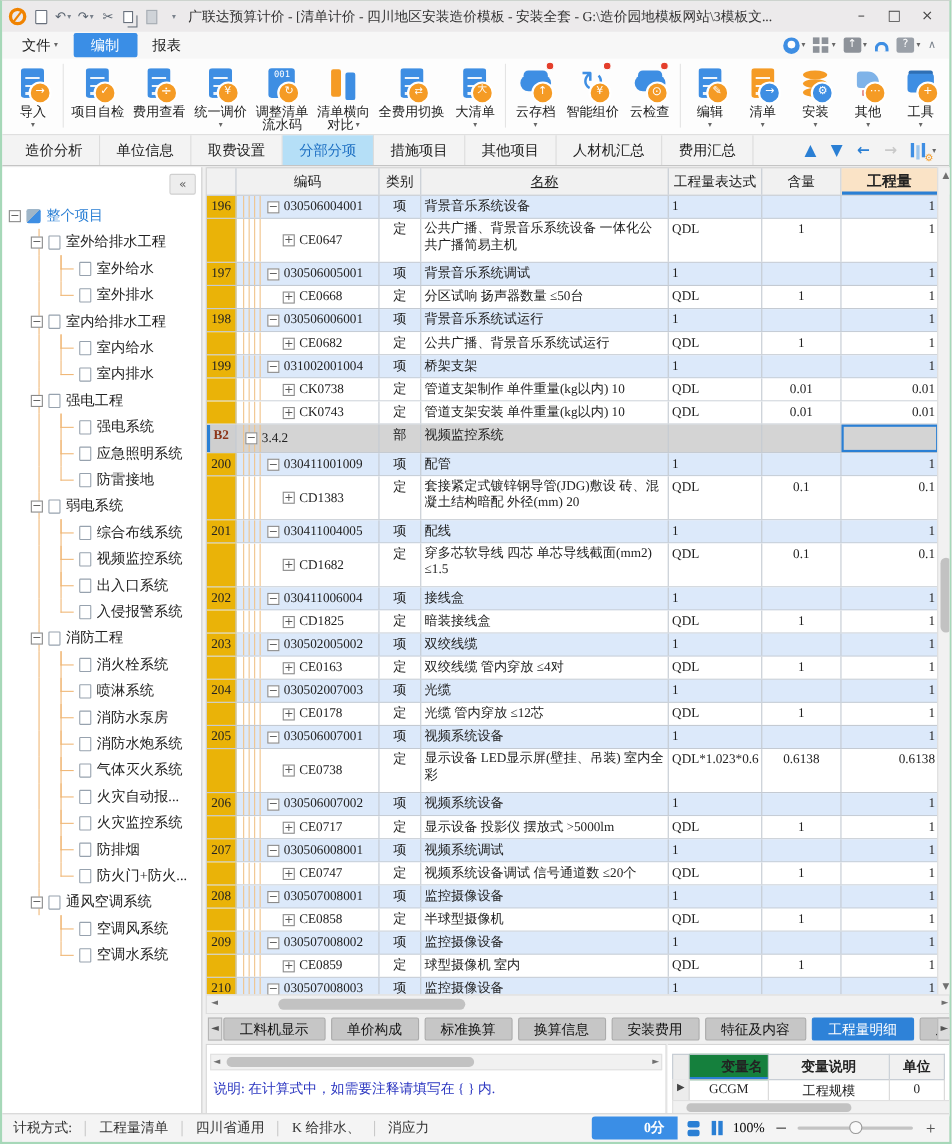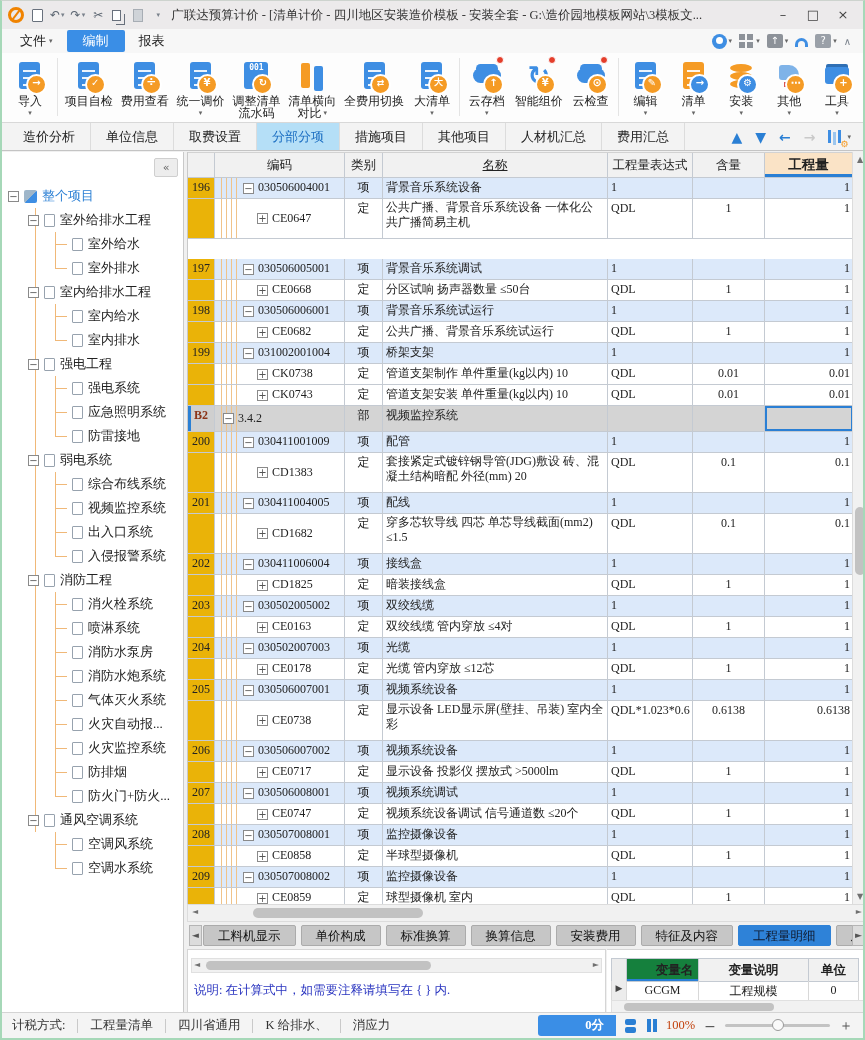--- a/index.html
+++ b/index.html
@@ -36,21 +36,21 @@
   .m-help{width:16px;height:14px;background:#9aa0a8;border-radius:2px;color:#fff;font-size:10px;line-height:14px;text-align:center;font-family:"DejaVu Sans",sans-serif;}
   .m-collapse{color:#7a828c;font-size:10px;font-family:"DejaVu Sans",sans-serif;}
   
   .toolbar{position:absolute;left:0;top:52px;right:0;height:70px;background:#fdfdfd;border-bottom:1px solid #d8d8d8;
     display:flex;align-items:flex-start;padding:4px 2px 0 4px;}
   .tbtn{display:flex;flex-direction:column;align-items:center;padding:0 4px;min-width:42px;}
   .tlabel{font-size:12px;color:#222;line-height:14px;white-space:nowrap;}
   .tline2{min-height:11px;font-size:12px;line-height:11px;display:flex;align-items:center;gap:2px;color:#222;}
   .tcaret{font-size:7px;color:#666;}
   .tsep{width:1px;height:58px;background:#e4e4e4;margin:1px 3px 0 3px;flex:none;}
-  .ticon{position:relative;width:40px;height:36px;margin-bottom:1px;display:flex;align-items:center;justify-content:center;font-weight:bold;}
+  .ticon{position:relative;width:40px;height:36px;margin-bottom:1px;display:flex;align-items:center;justify-content:center;}
   .ticon::before{content:"";width:21px;height:27px;background-color:#3e8ee3;border-radius:3px;
     background-image:repeating-linear-gradient(180deg,rgba(255,255,255,0) 0 5px,rgba(255,255,255,.9) 5px 7px);
     background-size:13px 22px;background-repeat:no-repeat;background-position:4px 3px;}
   .ticon::after{content:"";position:absolute;right:3px;bottom:-2px;width:17px;height:17px;background:#f59b25;
     border:2px solid #fff;border-radius:50%;color:#fff;font-size:10px;line-height:13px;text-align:center;
     font-family:"DejaVu Sans",sans-serif;}
   .i-import-icon::after{content:"→";}
   .i-self-check-icon::after{content:"✓";}
   .i-fee-view-icon::after{content:"÷";font-size:12px;}
   .i-unify-price-icon::after{content:"¥";}
@@ -148,21 +148,21 @@
   .harrow{position:absolute;top:2px;font-size:8px;color:#707070;font-family:"DejaVu Sans",sans-serif;}
   
   .btabs{position:absolute;left:185px;top:921px;width:680px;height:27px;background:#f0f0f0;display:flex;align-items:center;
     gap:5px;padding:0 16px 0 16px;overflow:hidden;}
   .bnav{position:absolute;top:3px;width:13px;height:21px;background:#dcdcdc;border:1px solid #b5b5b5;text-align:center;
     line-height:19px;font-size:9px;color:#555;font-family:"DejaVu Sans",sans-serif;}
   .bnav.left{left:2px;}
   .bnav.right{right:2px;}
   .btab{flex:none;padding:0 14px;height:21px;line-height:21px;background:#c6c6c6;border:1px solid #ababab;border-radius:2px;
     font-size:12.5px;color:#111;white-space:nowrap;}
-  .btab.active{background:#2e82d8;border-color:#2e82d8;color:#0f172a;}
+  .btab.active{background:#2e82d8;border-color:#2e82d8;color:#ffffff;}
   
   .panel-left{position:absolute;left:185px;top:948px;width:419px;height:66px;background:#fff;border:1px solid #d5d5d5;}
   .pl-scroll{position:absolute;top:8px;left:3px;right:3px;height:15px;background:#f1f1f1;border:1px solid #e0e0e0;}
   .pl-thumb{position:absolute;left:14px;top:2px;width:55%;height:9px;border-radius:5px;background:#c2c2c2;}
   .note{position:absolute;top:32px;left:6px;right:4px;color:#2a35c0;font-size:12.5px;white-space:nowrap;overflow:hidden;}
   .panel-right{position:absolute;left:605px;top:948px;width:260px;height:66px;background:#fff;border-top:1px solid #d5d5d5;}
   .vars-h{position:absolute;top:8px;left:4px;right:0;height:24px;display:flex;}
   .vh{border:1px solid #c4cad2;border-left:none;background:#f1f1f1;display:flex;align-items:center;justify-content:center;
     font-size:12.5px;font-weight:bold;color:#222;}
   .vh.mark{border-left:1px solid #c4cad2;background:#ececec;}
@@ -174,21 +174,21 @@
   .pr-thumb{position:absolute;left:12px;top:2px;width:150px;height:8px;border-radius:4px;background:#c2c2c2;}
   
   .statusbar{position:absolute;left:0;right:0;bottom:0;height:26px;background:#f4f4f4;border-top:1px solid #d4d4d4;
     display:flex;align-items:center;font-size:12.5px;color:#333;padding:0 10px;}
   .sdiv{width:1px;height:14px;background:#c9c9c9;margin:0 12px;flex:none;}
   .sitem{white-space:nowrap;}
   .sright{margin-left:auto;display:flex;align-items:center;gap:9px;}
   .score{width:78px;background:#3a8ee6;color:#fff;text-align:right;padding:2px 12px 2px 6px;border-radius:3px 0 0 3px;font-size:12.5px;font-weight:bold;}
   .ltog{width:11px;height:6px;background:#2a7fd4;border-radius:2px;box-shadow:0 8px 0 #2a7fd4;margin:-8px 2px 0 0;}
   .pse{width:4px;height:13px;background:#2a7fd4;box-shadow:6px 0 0 #2a7fd4;margin-right:6px;}
-  .zoomlbl{font-size:12.5px;color:#c2410c;}
+  .zoomlbl{font-size:12.5px;color:#000000;}
   .pm{font-size:14px;color:#555;font-family:"DejaVu Sans",sans-serif;}
   .sl-track{width:105px;height:3px;background:#c3c3c3;border-radius:2px;position:relative;}
   .sl-knob{position:absolute;left:47px;top:-5px;width:12px;height:12px;border-radius:50%;background:#fafafa;border:1px solid #9a9a9a;}
 </style>
 </head>
 <body>
 
 <div class="window">
 
   <div class="titlebar">
@@ -570,21 +570,21 @@
             <span class="gl"></span>
             <span class="xbox">+</span>
             <span class="codetx">CE0647</span>
           </div>
           <div class="c c-type">定</div>
           <div class="c c-name wrap">公共广播、背景音乐系统设备 一体化公共广播简易主机</div>
           <div class="c c-expr">QDL</div>
           <div class="c c-cont">1</div>
           <div class="c c-qty">1</div>
         </div>
-        <div class="row r-item" style="height: 21px; margin-top: 20px;">
+        <div class="row r-item" style="height: 21px;">
           <div class="c c-num">197</div>
           <div class="c c-code">
             <span class="gl"></span>
             <span class="xbox">−</span>
             <span class="codetx">030506005001</span>
           </div>
           <div class="c c-type">项</div>
           <div class="c c-name">背景音乐系统调试</div>
           <div class="c c-expr">1</div>
           <div class="c c-cont"></div>

